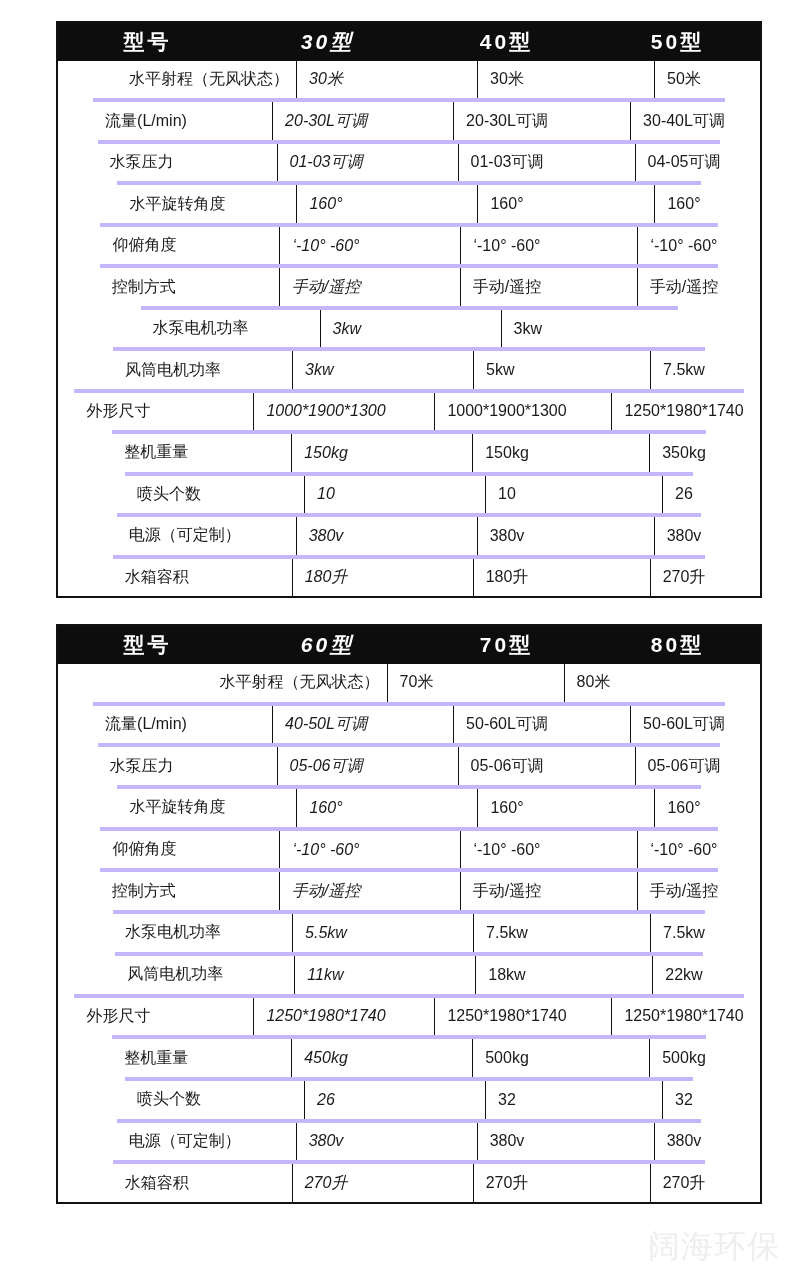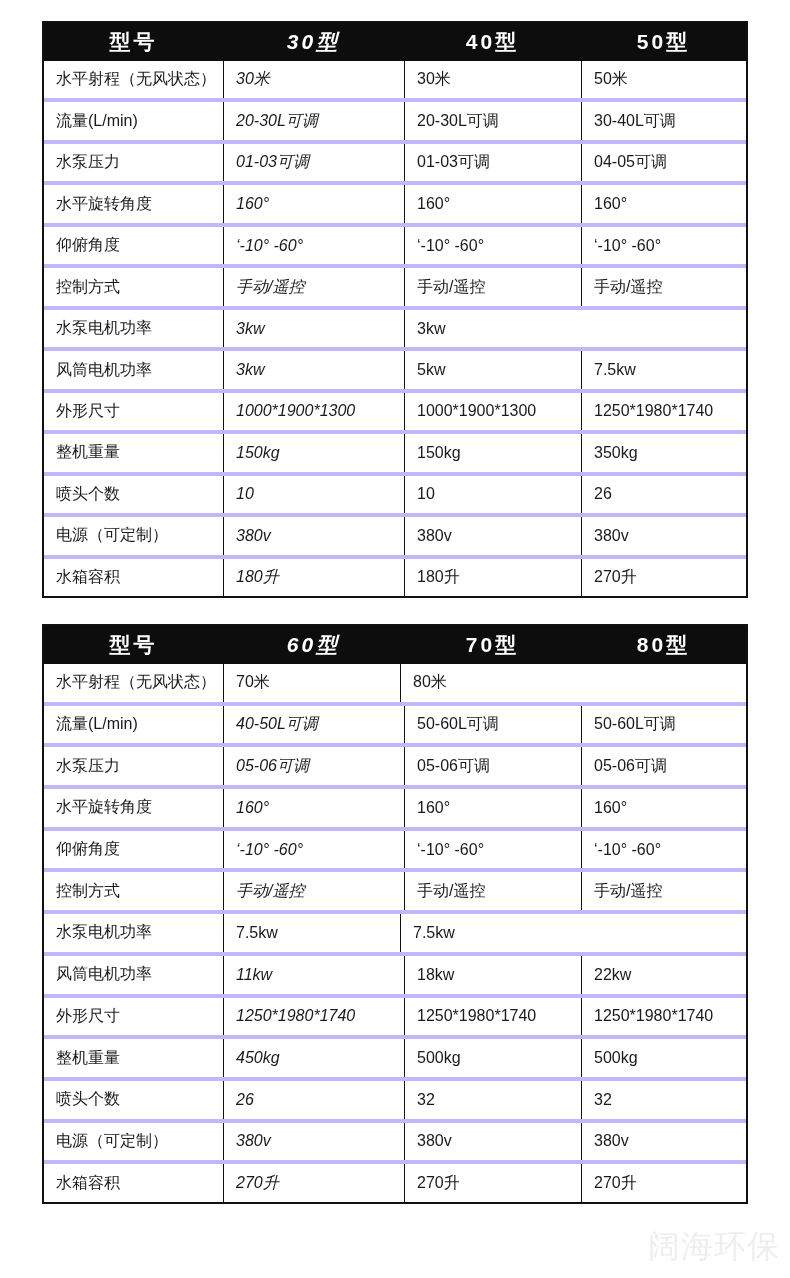--- a/index.html
+++ b/index.html
@@ -9,21 +9,21 @@
   }
   #page {
     position: relative;
     width: 790px;
     height: 1278px;
     background: #ffffff;
     overflow: hidden;
   }
   .spec-table {
     position: absolute;
-    left: 42px;
+    left: 56px;
     width: 706px;
     border: 2px solid #111111;
     background: #ffffff;
     box-sizing: border-box;
     display: flex;
     flex-direction: column;
   }
   #table-0 { top: 21px; height: 577px; }
   #table-1 { top: 624px; height: 580px; }
   .head-row {
@@ -39,20 +39,21 @@
     letter-spacing: 3px;
     display: flex;
     align-items: center;
     justify-content: center;
     box-sizing: border-box;
   }
   .tbody {
     flex: 1;
     display: flex;
     flex-direction: column;
+    align-items: center;
   }
   .row {
     flex: 1;
     display: flex;
     border-top: 4px solid #c4b5fd;
   }
   .tbody .row:first-child { border-top: none; }
   .cell {
     box-sizing: border-box;
     display: flex;
@@ -207,20 +208,21 @@
           <div class="cell col-3 value-cell">‘-10° -60°</div>
         </div>
         <div class="row">
           <div class="cell col-0 label-cell">控制方式</div>
           <div class="cell col-1 value-cell">手动/遥控</div>
           <div class="cell col-2 value-cell">手动/遥控</div>
           <div class="cell col-3 value-cell">手动/遥控</div>
         </div>
         <div class="row">
           <div class="cell col-0 label-cell">水泵电机功率</div>
+          <div class="cell col-1 value-cell">5.5kw</div>
           <div class="cell col-2 value-cell">7.5kw</div>
           <div class="cell col-3 value-cell">7.5kw</div>
         </div>
         <div class="row">
           <div class="cell col-0 label-cell">风筒电机功率</div>
           <div class="cell col-1 value-cell">11kw</div>
           <div class="cell col-2 value-cell">18kw</div>
           <div class="cell col-3 value-cell">22kw</div>
         </div>
         <div class="row">

